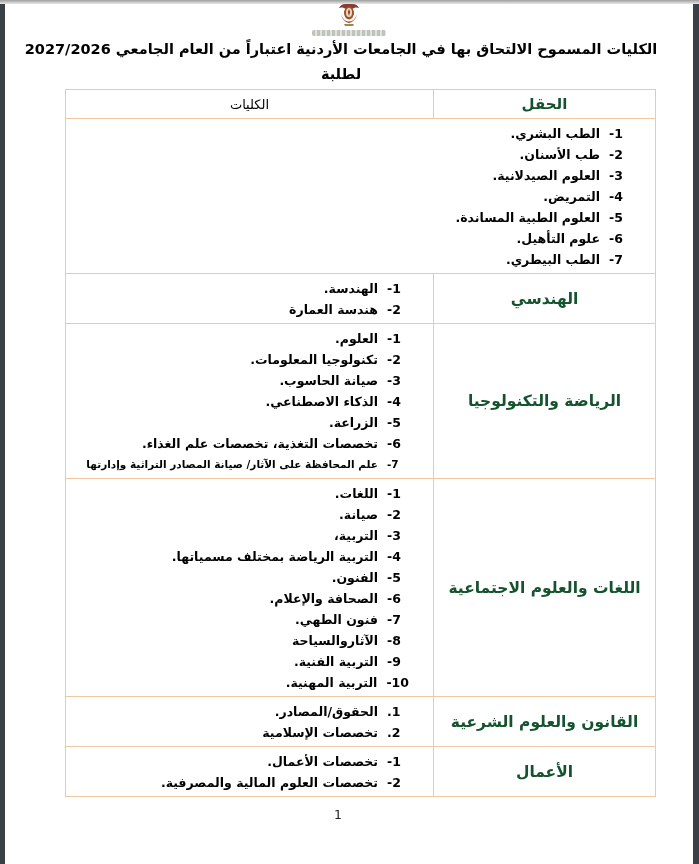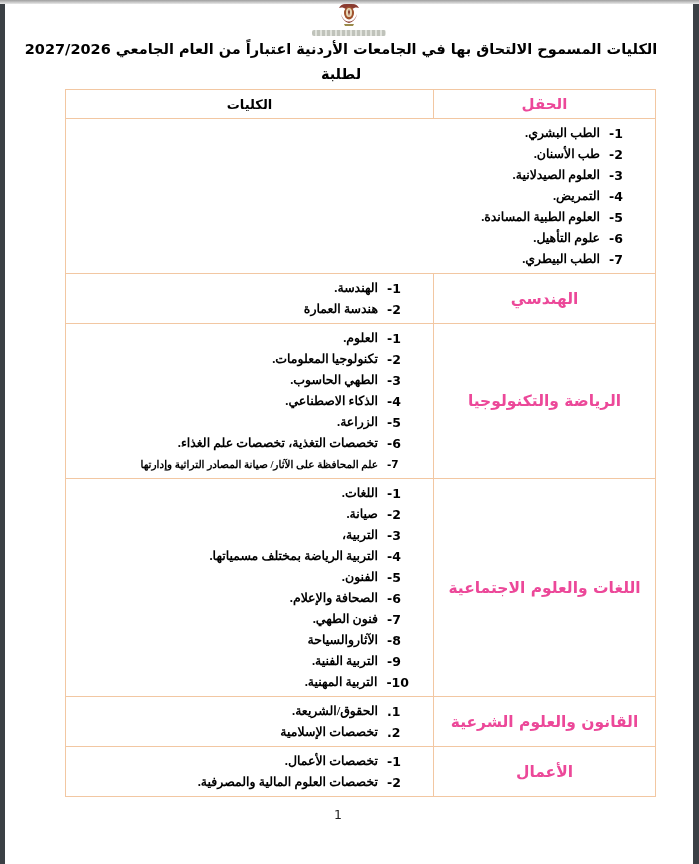--- a/index.html
+++ b/index.html
@@ -54,39 +54,39 @@
     background: #fff;
   }
   .t-row {
     display: grid; grid-template-columns: 222px 1fr;
     border-bottom: 1px solid #f2c7a2;
   }
   .t-row:last-child { border-bottom: none; }
   .cell-field {
     border-left: 1px solid #f2c7a2;
     display: flex; align-items: center; justify-content: center;
-    font-weight: 700; font-size: 15.5px; color: #ec4899;
+    font-weight: 700; font-size: 15.5px; color: #14532d;
     text-align: center; padding: 2px 4px;
   }
   .cell-colleges { padding: 4px 24px 3px 8px; }
   .t-header .cell-field { font-size: 15px; padding: 5px 4px; }
   .t-header .cell-colleges {
     display: flex; align-items: center; justify-content: center;
-    font-weight: 700; font-size: 13px; padding: 5px 8px;
+    font-weight: 400; font-size: 13px; padding: 5px 8px;
   }
   .item {
     display: flex; direction: rtl; column-gap: 9px;
     line-height: 21px; font-size: 12.5px; font-weight: 700; color: #000;
   }
   .item.small { font-size: 10.5px; }
   .item .num {
     min-width: 22px; direction: rtl; unicode-bidi: isolate;
     text-align: left; flex: 0 0 auto;
   }
-  .item .txt { unicode-bidi: isolate; font-family: Liberation Serif, serif; }
+  .item .txt { unicode-bidi: isolate; }
   
   .page-number {
     position: absolute; top: 803px; left: 0; right: 22px;
     text-align: center; font-size: 12.5px; color: #222; font-weight: 400;
   }
 </style>
 </head>
 <body>
 
 <div class="edge-top"></div>
@@ -182,21 +182,21 @@
     <span class="txt">العلوم.</span>
   </div>
 
   <div class="item">
     <span class="num">2-</span>
     <span class="txt">تكنولوجيا المعلومات.</span>
   </div>
 
   <div class="item">
     <span class="num">3-</span>
-    <span class="txt">الطهي الحاسوب.</span>
+    <span class="txt">صيانة الحاسوب.</span>
   </div>
 
   <div class="item">
     <span class="num">4-</span>
     <span class="txt">الذكاء الاصطناعي.</span>
   </div>
 
   <div class="item">
     <span class="num">5-</span>
     <span class="txt">الزراعة.</span>
@@ -267,21 +267,21 @@
     <span class="txt">التربية المهنية.</span>
   </div>
 </div>
   </div>
 
   <div class="t-row">
     <div class="cell-field">القانون والعلوم الشرعية</div>
     <div class="cell-colleges">
   <div class="item">
     <span class="num">1.</span>
-    <span class="txt">الحقوق/الشريعة.</span>
+    <span class="txt">الحقوق/المصادر.</span>
   </div>
 
   <div class="item">
     <span class="num">2.</span>
     <span class="txt">تخصصات الإسلامية</span>
   </div>
 </div>
   </div>
 
   <div class="t-row">

